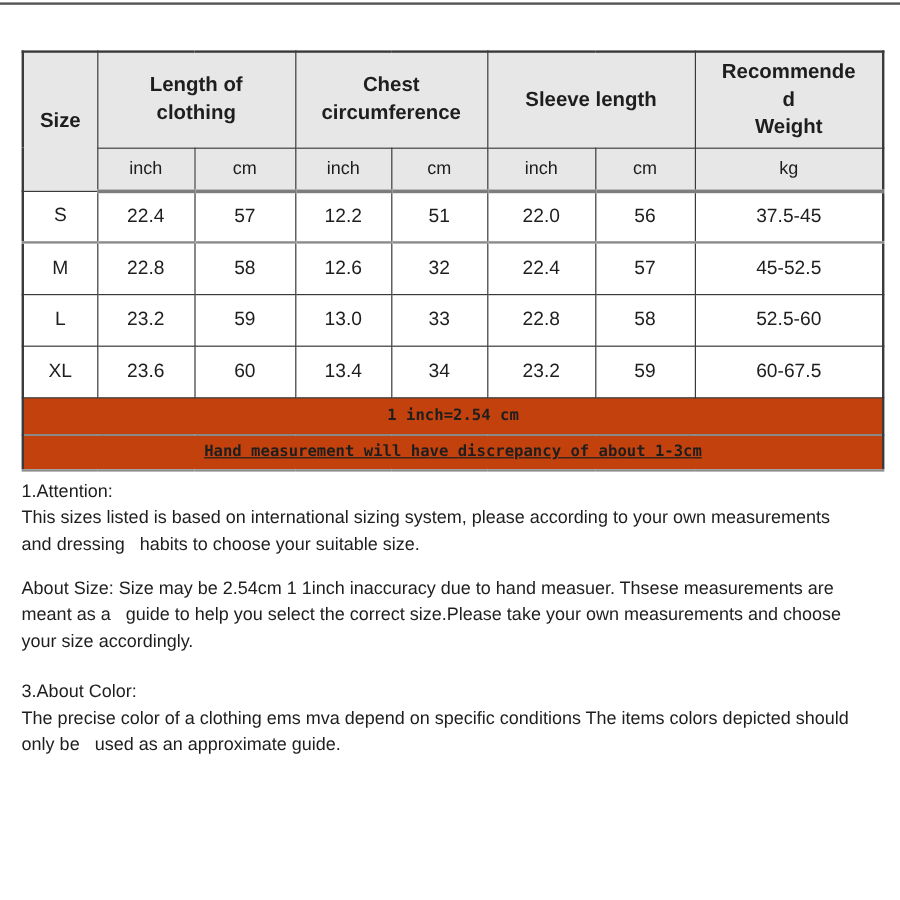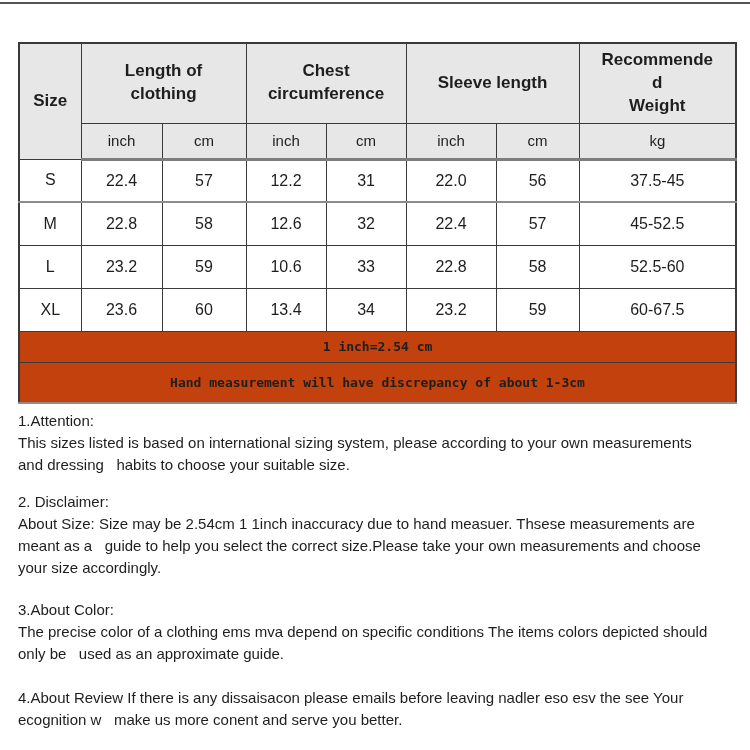--- a/index.html
+++ b/index.html
@@ -29,21 +29,21 @@
     border: 1px solid #3a3a3a;
     text-align: center;
     vertical-align: middle;
     padding: 0;
     overflow: hidden;
   }
   tr.main-header { height: 80px; }
   tr.sub-header  { height: 36px; }
   tr.data-row    { height: 43px; }
   tr.note-row-1  { height: 31px; }
-  tr.note-row-2  { height: 41px; }
+  tr.note-row-2  { height: 30px; text-decoration: underline; }
 
   tr.main-header th, tr.sub-header td, th.size-head {
     background: #e7e7e7;
   }
   tr.main-header th {
     font-size: 17px;
     font-weight: bold;
     line-height: 1.35;
     white-space: pre-line;
   }
@@ -121,40 +121,40 @@
     <td>cm</td>
     <td>inch</td>
     <td>cm</td>
     <td>kg</td>
   </tr>
   <tr class="data-row row-s">
     <td class="size-cell-s">S</td>
     <td>22.4</td>
     <td>57</td>
     <td>12.2</td>
-    <td>31</td>
+    <td>51</td>
     <td>22.0</td>
     <td>56</td>
     <td>37.5-45</td>
   </tr>
   <tr class="data-row">
     <td class="size-cell-m">M</td>
     <td>22.8</td>
     <td>58</td>
     <td>12.6</td>
     <td>32</td>
     <td>22.4</td>
     <td>57</td>
     <td>45-52.5</td>
   </tr>
   <tr class="data-row">
     <td class="size-cell-l">L</td>
     <td>23.2</td>
     <td>59</td>
-    <td>10.6</td>
+    <td>13.0</td>
     <td>33</td>
     <td>22.8</td>
     <td>58</td>
     <td>52.5-60</td>
   </tr>
   <tr class="data-row">
     <td class="size-cell-xl">XL</td>
     <td>23.6</td>
     <td>60</td>
     <td>13.4</td>
@@ -172,28 +172,22 @@
 </tbody>
   </table>
 
 <div class="sections">
   <div class="section section-s1">
     <div class="section-heading">1.Attention:</div>
     <div class="section-body">This sizes listed is based on international sizing system, please according to your own measurements
 and dressing   habits to choose your suitable size.</div>
   </div>
   <div class="section section-s2">
-    <div class="section-heading">2. Disclaimer:</div>
     <div class="section-body">About Size: Size may be 2.54cm 1 1inch inaccuracy due to hand measuer. Thsese measurements are
 meant as a   guide to help you select the correct size.Please take your own measurements and choose
 your size accordingly.</div>
   </div>
   <div class="section section-s3">
     <div class="section-heading">3.About Color:</div>
     <div class="section-body">The precise color of a clothing ems mva depend on specific conditions The items colors depicted should
 only be   used as an approximate guide.</div>
   </div>
-  <div class="section section-s4">
-    <div class="section-heading"></div>
-    <div class="section-body">4.About Review If there is any dissaisacon please emails before leaving nadler eso esv the see Your
-ecognition w   make us more conent and serve you better.</div>
-  </div>
 </div>
 
 </body></html>

